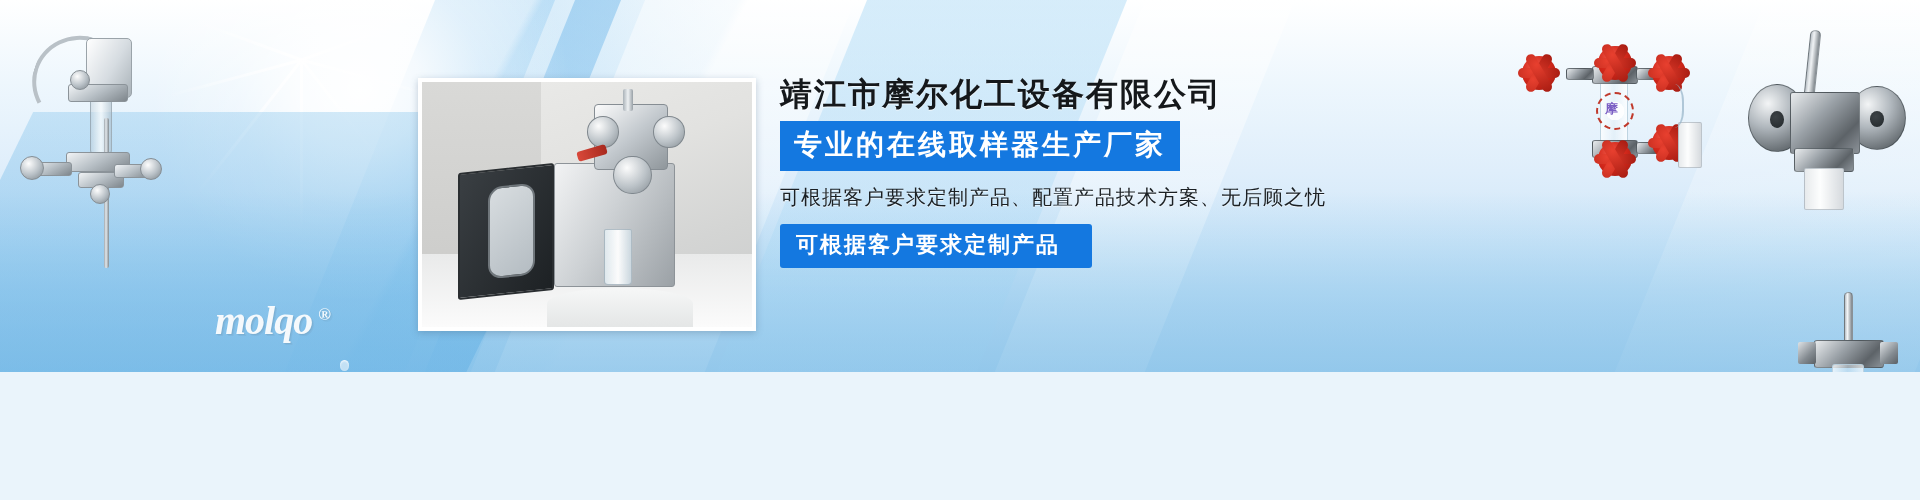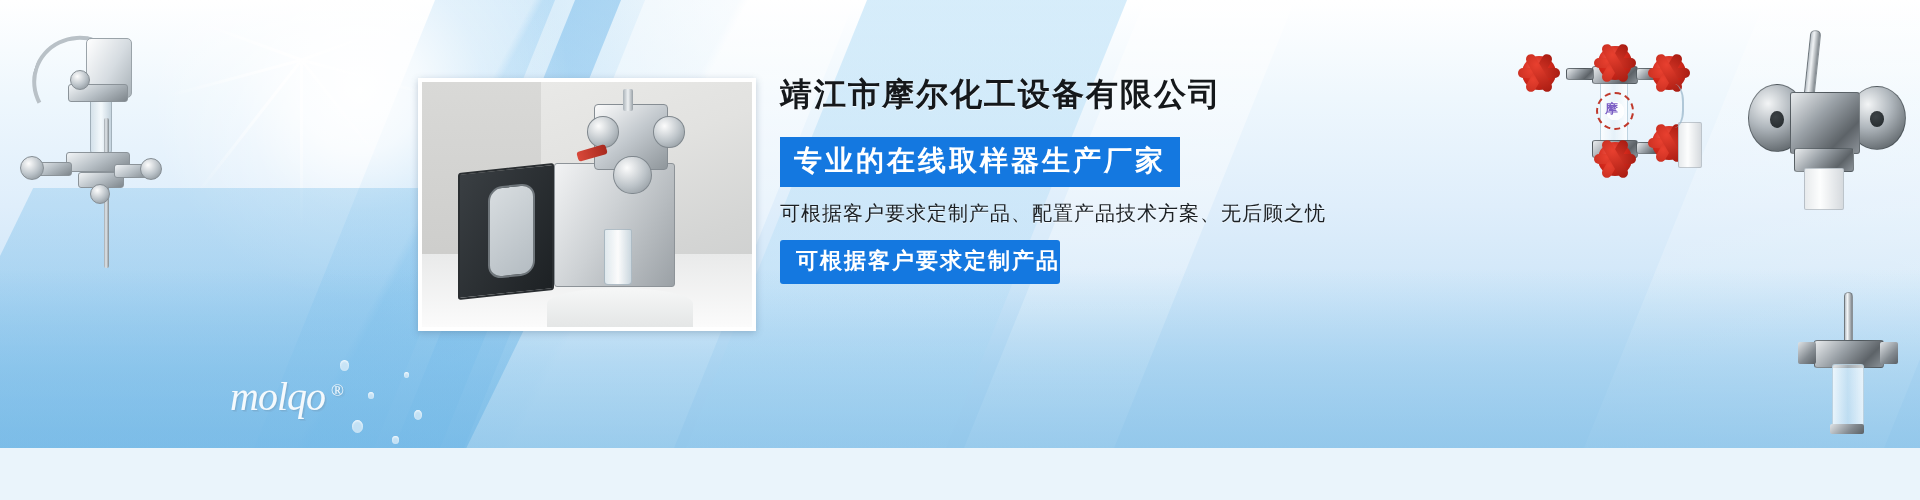--- a/index.html
+++ b/index.html
@@ -3,21 +3,21 @@
 <meta charset="utf-8">
 <title>Banner</title>
 <style>
   html,body{margin:0;padding:0;}
   body{
     width:1920px;height:500px;overflow:hidden;
     font-family:"Liberation Sans","DejaVu Sans",sans-serif;
     background:#eaf4fb;
   }
   .banner{
-    position:relative;width:1920px;height:448px;overflow:hidden;
+    position:relative;width:1920px;height:372px;overflow:hidden;
     background:
       linear-gradient(180deg,#ffffff 0%,#eef7fd 22%,#dfeefb 46%,#cfe6f8 66%,#bfdcf4 82%,#b2d4f0 100%);
   }
 
   
   .bg-sunflare{
     position:absolute;left:120px;top:-150px;width:480px;height:480px;
     background:radial-gradient(circle at 50% 50%,rgba(255,255,255,.98) 0%,rgba(255,255,255,.78) 18%,rgba(255,255,255,.32) 36%,rgba(255,255,255,0) 62%);
     pointer-events:none;
   }
@@ -102,33 +102,33 @@
 
   
   .text-block{position:absolute;left:780px;top:76px;width:620px;}
   .company-name{
     font-family:"Liberation Serif","DejaVu Serif",serif;
     font-weight:700;font-size:32px;line-height:1.15;color:#15181b;
     letter-spacing:2px;white-space:nowrap;
     text-shadow:0 1px 0 rgba(255,255,255,.65);
   }
   .headline-bar{
-    display:inline-block;margin-top:24px;background:#1478e0;
+    display:inline-block;margin-top:8px;background:#1478e0;
     padding:5px 14px 7px 14px;
   }
   .headline-bar span{
     font-size:28px;font-weight:700;color:#ffffff;letter-spacing:3px;white-space:nowrap;
   }
   .subline{
     margin-top:13px;font-size:20px;color:#1b2024;letter-spacing:1px;white-space:nowrap;
     text-shadow:0 1px 0 rgba(255,255,255,.6);
   }
   .cta-bar{
     display:inline-block;margin-top:13px;background:#1478e0;border-radius:3px;
-    padding:6px 0 8px 16px;
+    padding:6px 32px 8px 16px;
     text-align:center;
   }
   .cta-bar span{
     font-size:22px;font-weight:700;color:#ffffff;letter-spacing:2px;white-space:nowrap;
   }
   .eng-text{
     margin-top:14px;width:600px;
     font-family:"Liberation Serif","DejaVu Serif",serif;
     font-size:8.5px;line-height:1.75;letter-spacing:.35px;
     color:#5b7f9e;text-transform:uppercase;
@@ -162,23 +162,23 @@
   .round-flange{position:absolute;border-radius:50%;
     background:radial-gradient(circle at 34% 28%,#f3f5f6 0%,#b0b7bd 40%,#6b7277 78%,#4d5357 100%);
     border:1px solid rgba(60,68,74,.6);}
   .round-flange u{position:absolute;left:50%;top:50%;width:26%;height:26%;margin:-13% 0 0 -13%;
     border-radius:50%;background:radial-gradient(circle at 40% 35%,#3c4246,#23282b);}
   .white-cyl{position:absolute;border-radius:2px;
     background:linear-gradient(90deg,#e7eaec,#fdfefe 40%,#d6dade);border:1px solid rgba(170,180,188,.7);}
 
   
   .watermark{
-    position:absolute;left:230px;bottom:28px;
+    position:absolute;left:215px;bottom:28px;
     font-family:"Liberation Serif","DejaVu Serif",serif;
-    font-size:40px;font-weight:400;font-style:italic;letter-spacing:-1px;
+    font-size:40px;font-weight:700;font-style:italic;letter-spacing:-1px;
     color:rgba(255,255,255,.92);
     text-shadow:1px 1px 0 rgba(120,170,205,.65), 2px 2px 0 rgba(120,170,205,.35);
   }
   .watermark sup{font-size:17px;font-style:normal;vertical-align:super;margin-left:6px;}
 </style>
 </head>
 <body>
 
 <div class="banner">
 

